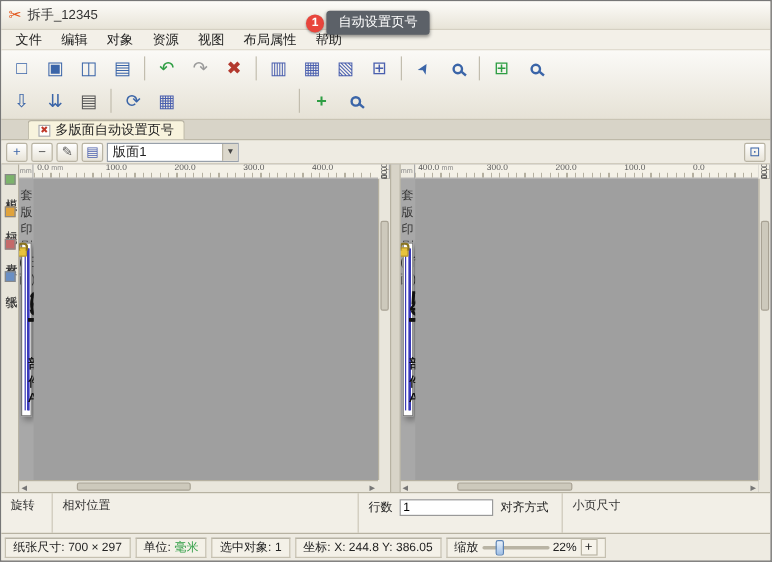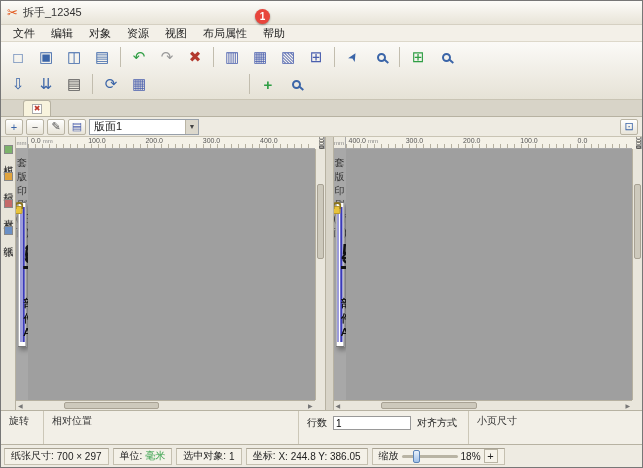--- a/index.html
+++ b/index.html
@@ -234,20 +234,21 @@
         </button>
       <button class="tb-btn">
           <span class="mag"></span>
         </button>
     </div>
   </div>
 
   <div class="tabbar">
     <div class="tab">
       <span class="tab-close">✖</span>
+      <span>多版面自动设置页号</span>
     </div>
   </div>
 
   <div class="doc-toolbar">
     <button class="small-btn c-blue">+</button>
     <button class="small-btn c-dark">−</button>
     <button class="small-btn c-dark">✎</button>
     <button class="small-btn c-ind">▤</button>
     <div class="combo">
       <span>版面1</span>
@@ -406,22 +407,23 @@
     </div>
     <div class="seg">
       <span>坐标:</span>
         <span>X: 244.8  Y: 386.05</span>
     </div>
     <div class="seg">
       <span>缩放</span>
       <span class="slider short">
           <span class="thumb t-low"></span>
         </span>
-      <span>18%</span>
+      <span>22%</span>
       <span class="plus-btn">+</span>
     </div>
   </div>
 
   <div class="annotation">
     <span class="badge">1</span>
+    <span class="tooltip">自动设置页号</span>
   </div>
 
 </div>
 
 </body></html>

